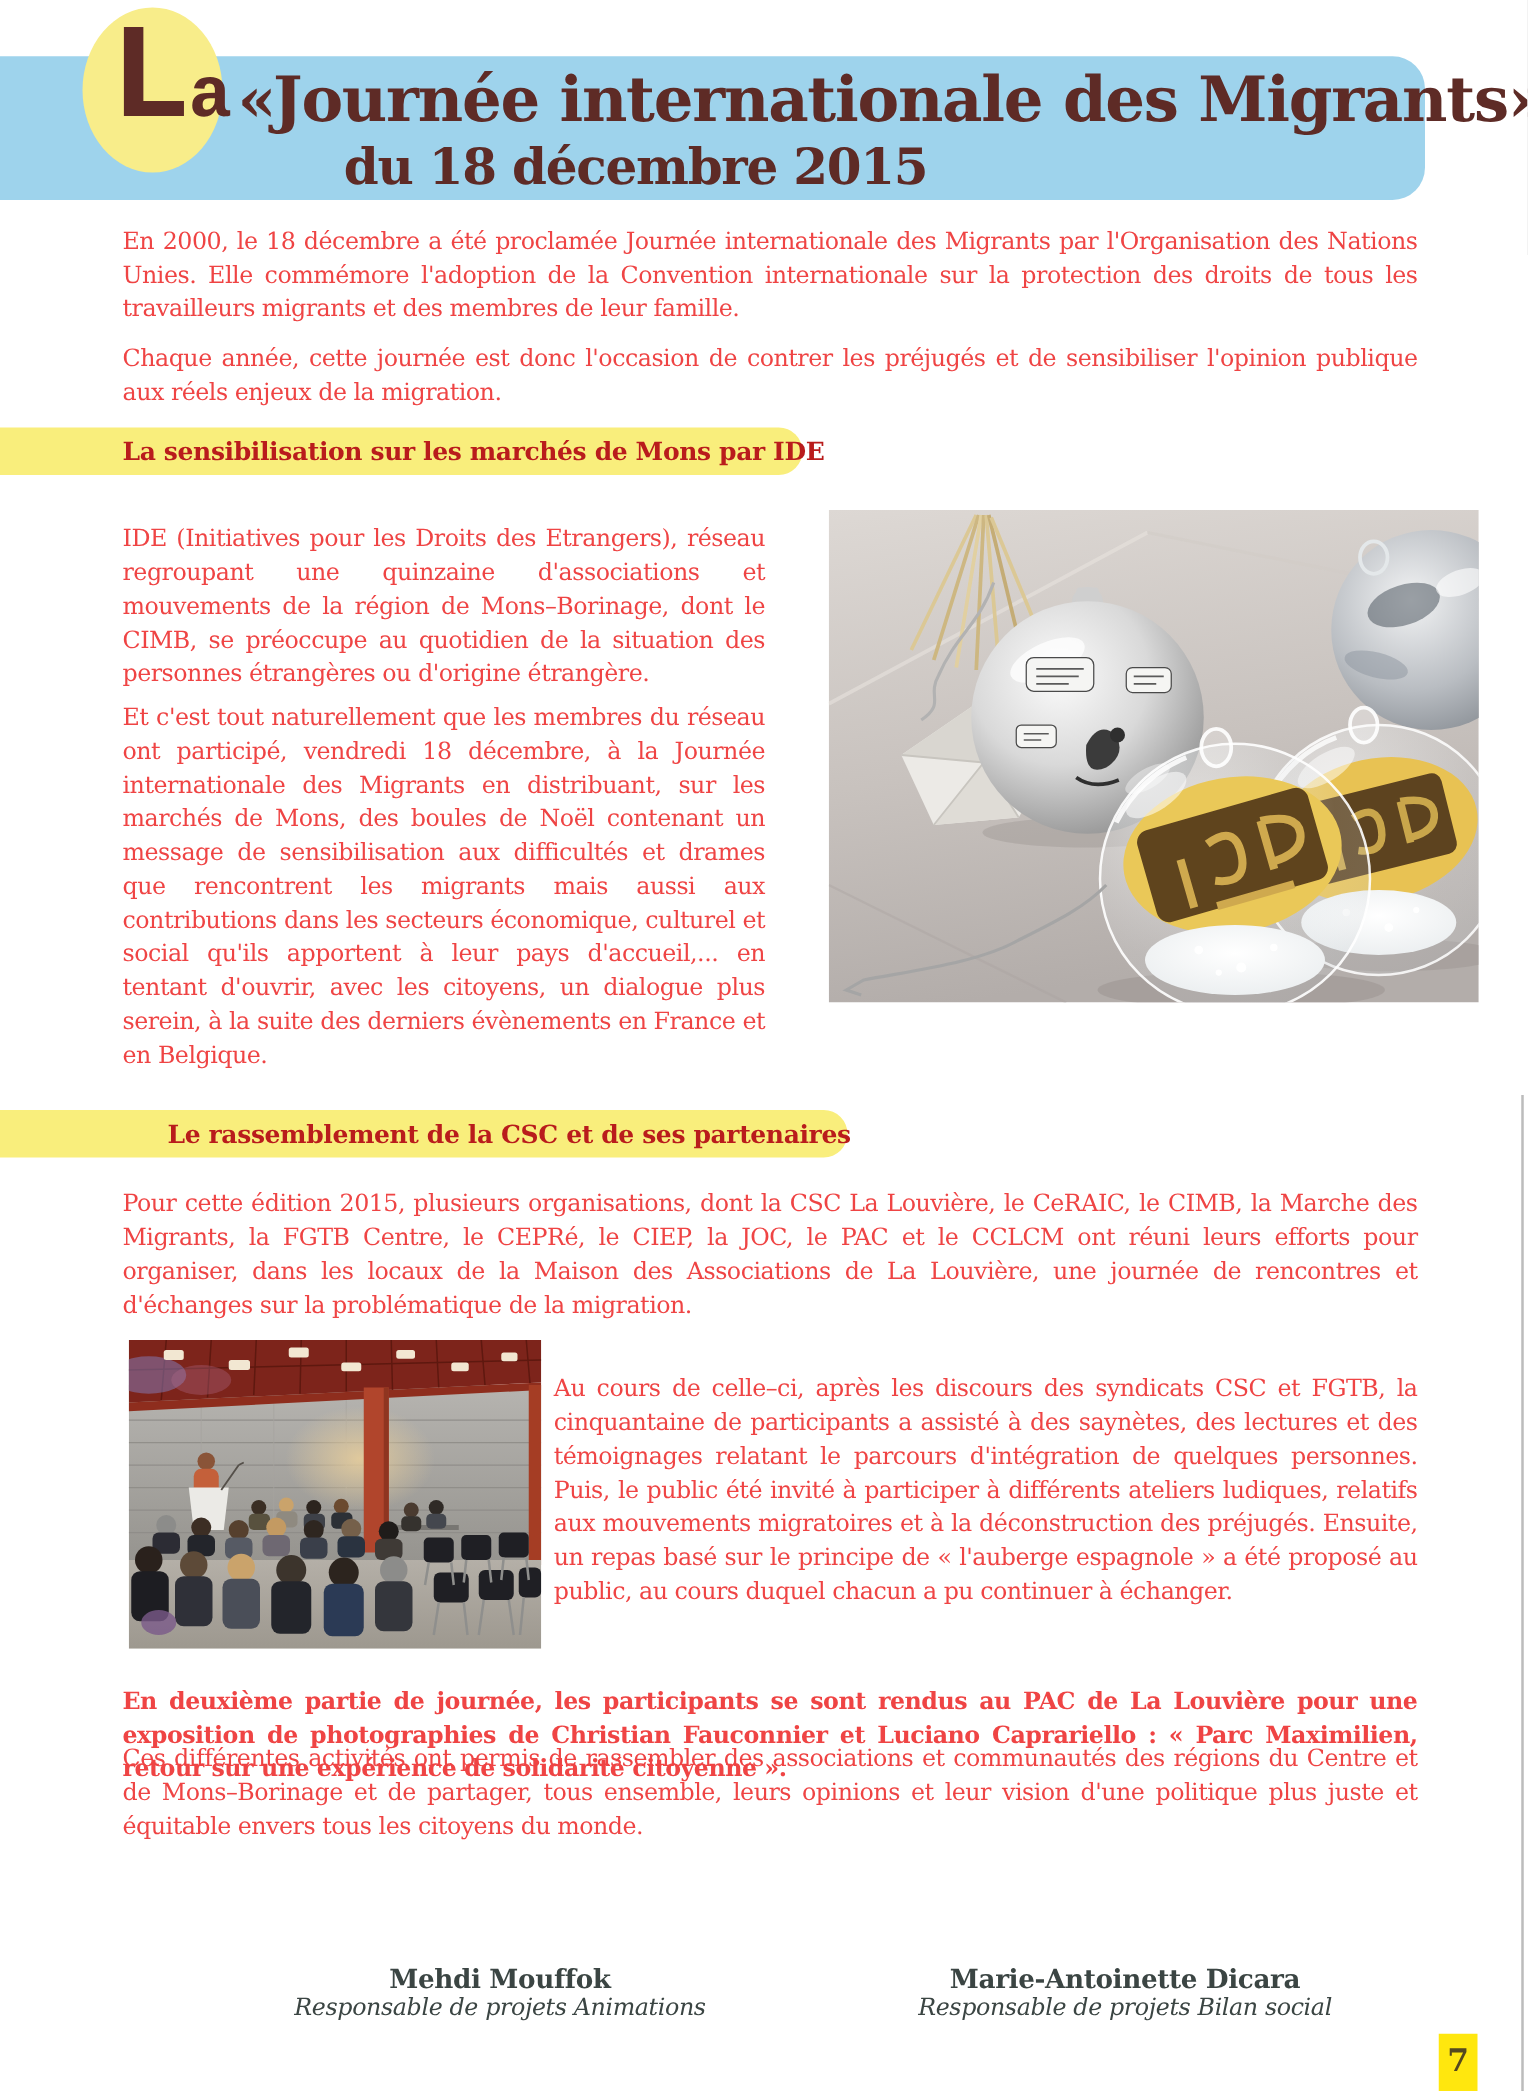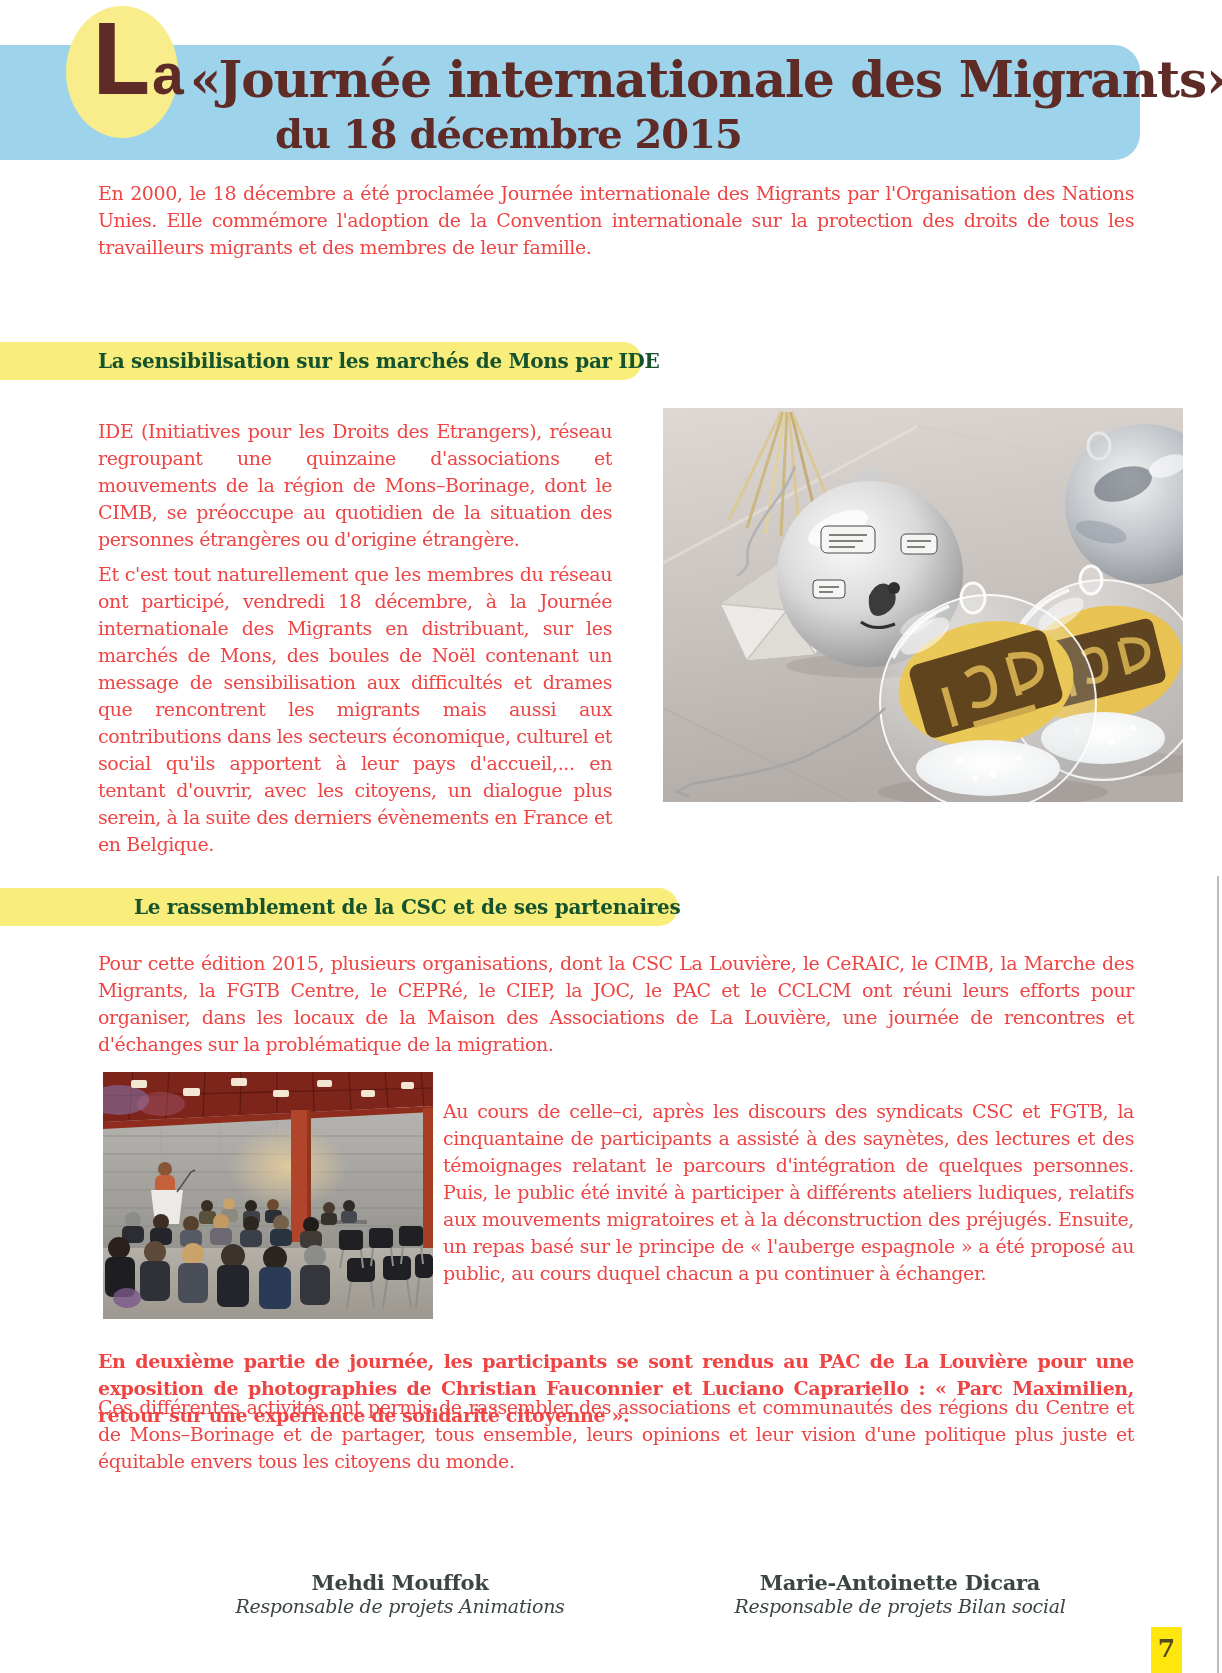--- a/index.html
+++ b/index.html
@@ -41,21 +41,21 @@
     text-align:justify; letter-spacing:-0.4px;
   }
   .w-full{ left:98px; width:1036px; }
   
   .band{
     position:absolute; left:0; width:642px; height:38px;
     background:#f9ee7c; border-radius:0 19px 19px 0;
   }
   .band-label{
     padding-left:98px; line-height:38px; font-size:20px; font-weight:bold;
-    color:#14532d; letter-spacing:-0.3px; white-space:nowrap;
+    color:#b91c1c; letter-spacing:-0.3px; white-space:nowrap;
   }
   
   .photo{ position:absolute; display:block; }
   
   .sig{ position:absolute; top:1570px; text-align:center; color:#3b4543; }
   .sig-name{ font-size:21px; font-weight:bold; letter-spacing:-0.3px; }
   .sig-role{ font-size:19px; font-style:italic; letter-spacing:-0.3px; }
   
   .page-badge{
     position:absolute; left:1151px; top:1627px; width:31px; height:46px;
@@ -72,20 +72,21 @@
 
 <div class="page">
 
   <div class="banner"></div>
   <div class="ellipse"></div>
   <div class="drop-initial">La</div>
   <div class="page-title">«Journée internationale des Migrants»</div>
   <div class="page-subtitle">du 18 décembre 2015</div>
 
   <div class="body-text w-full" style="top:180px;">En 2000, le 18 décembre a été proclamée Journée internationale des Migrants par l'Organisation des Nations Unies. Elle commémore l'adoption de la Convention internationale sur la protection des droits de tous les travailleurs migrants et des membres de leur famille.</div>
+  <div class="body-text w-full" style="top:274px;">Chaque année, cette journée est donc l'occasion de contrer les préjugés et de sensibiliser l'opinion publique aux réels enjeux de la migration.</div>
 
   <div class="band" style="top:342px;">
     <div class="band-label">La sensibilisation sur les marchés de Mons par IDE</div>
   </div>
 
   <div class="body-text" style="left:98px; top:418px; width:514px;">IDE (Initiatives pour les Droits des Etrangers), réseau regroupant une quinzaine d'associations et mouvements de la région de Mons–Borinage, dont le CIMB, se préoccupe au quotidien de la situation des personnes étrangères ou d'origine étrangère.</div>
   <div class="body-text" style="left:98px; top:561px; width:514px;">Et c'est tout naturellement que les membres du réseau ont participé, vendredi 18 décembre, à la Journée internationale des Migrants en distribuant, sur les marchés de Mons, des boules de Noël contenant un message de sensibilisation aux difficultés et drames que rencontrent les migrants mais aussi aux contributions dans les secteurs économique, culturel et social qu'ils apportent à leur pays d'accueil,... en tentant d'ouvrir, avec les citoyens, un dialogue plus serein, à la suite des derniers évènements en France et en Belgique.</div>
 
   <svg class="photo" style="left:663px; top:408px;" width="520" height="394" viewBox="0 0 520 394" role="img">
     <defs>

